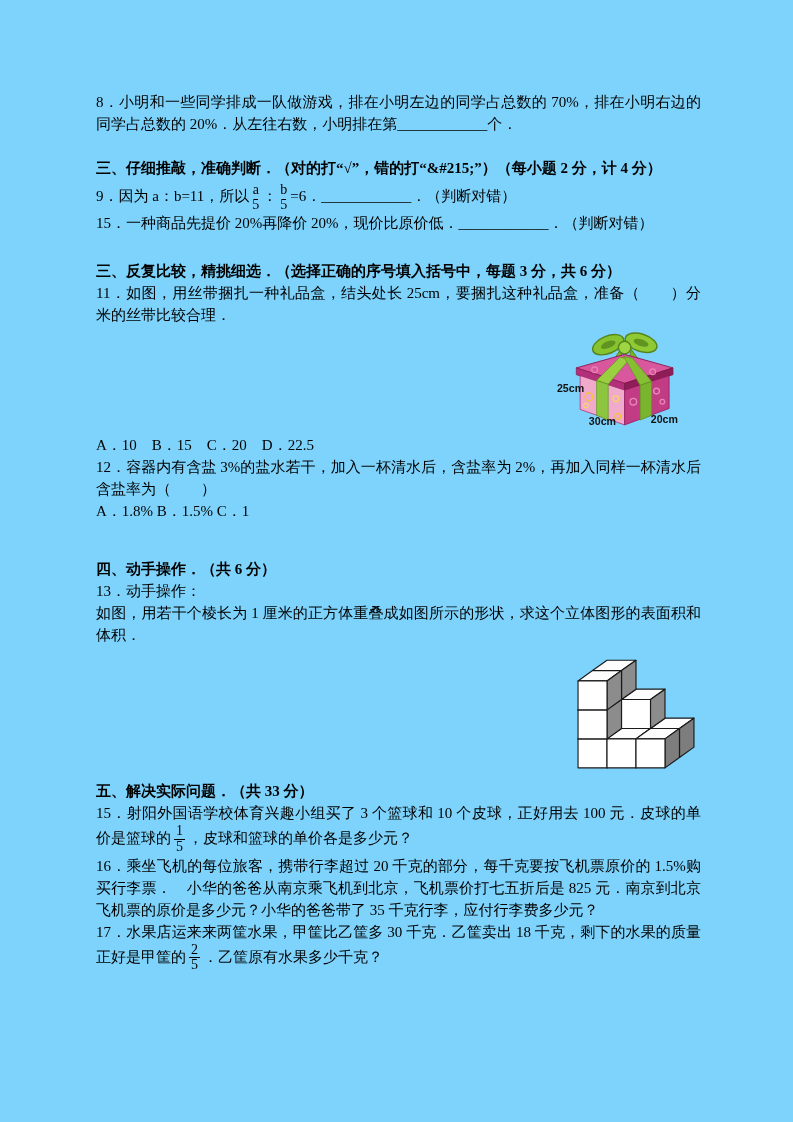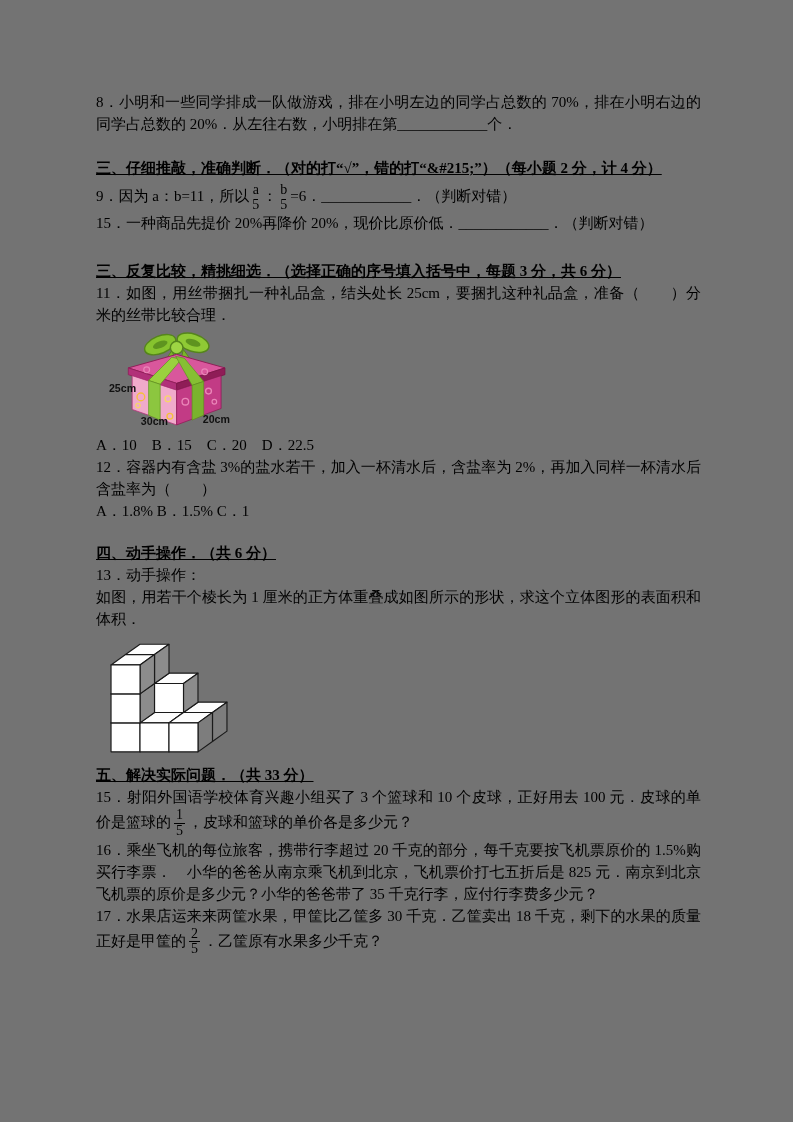--- a/index.html
+++ b/index.html
@@ -1,57 +1,56 @@
 <!DOCTYPE html>
 <html><head>
 <meta charset="utf-8">
 <style>
   html,body{margin:0;padding:0;background:#ffffff;}
   .page{
     position:relative;
     width:793px;
     height:1122px;
-    background:#737373;
+    background:#7dd3fc;
     font-family:"Liberation Serif","DejaVu Serif",serif;
     color:#000;
     overflow:hidden;
   }
   .content{
     padding:91px 92px 0 96px;
     width:605px;
   }
   p{
     margin:0;
     font-size:15px;
     line-height:22px;
     text-align:justify;
   }
   p.noj{text-align:left;}
   .heading{
     font-weight:700;
     margin-top:0;
-    text-decoration:underline;
   }
   .frac{
     display:inline-flex;
     flex-direction:column;
     align-items:center;
     vertical-align:middle;
     line-height:1.05;
     font-size:14px;
     margin:0 3px;
     text-align:center;
   }
   .frac.bar .num{border-bottom:1px solid #000;padding:0 2px;}
   .frac .den{margin-top:0px;}
   .mb22{margin-bottom:22px;}
   .mb4{margin-bottom:4px;}
   .mt18{margin-top:26px;}
-  .mt20{margin-top:20px;}
-  .figure{display:block;}
+  .mt20{margin-top:36px;}
+  .figure{display:block;text-align:right;}
   .gift-figure{margin:5px 0 2px 12px;}
   .cube-figure{margin:8px 0 4px 8px;}
   svg text{font-family:"Liberation Sans","DejaVu Sans",sans-serif;}
 </style>
 </head>
 <body>
 
 <div class="page">
   <div class="content">
 

